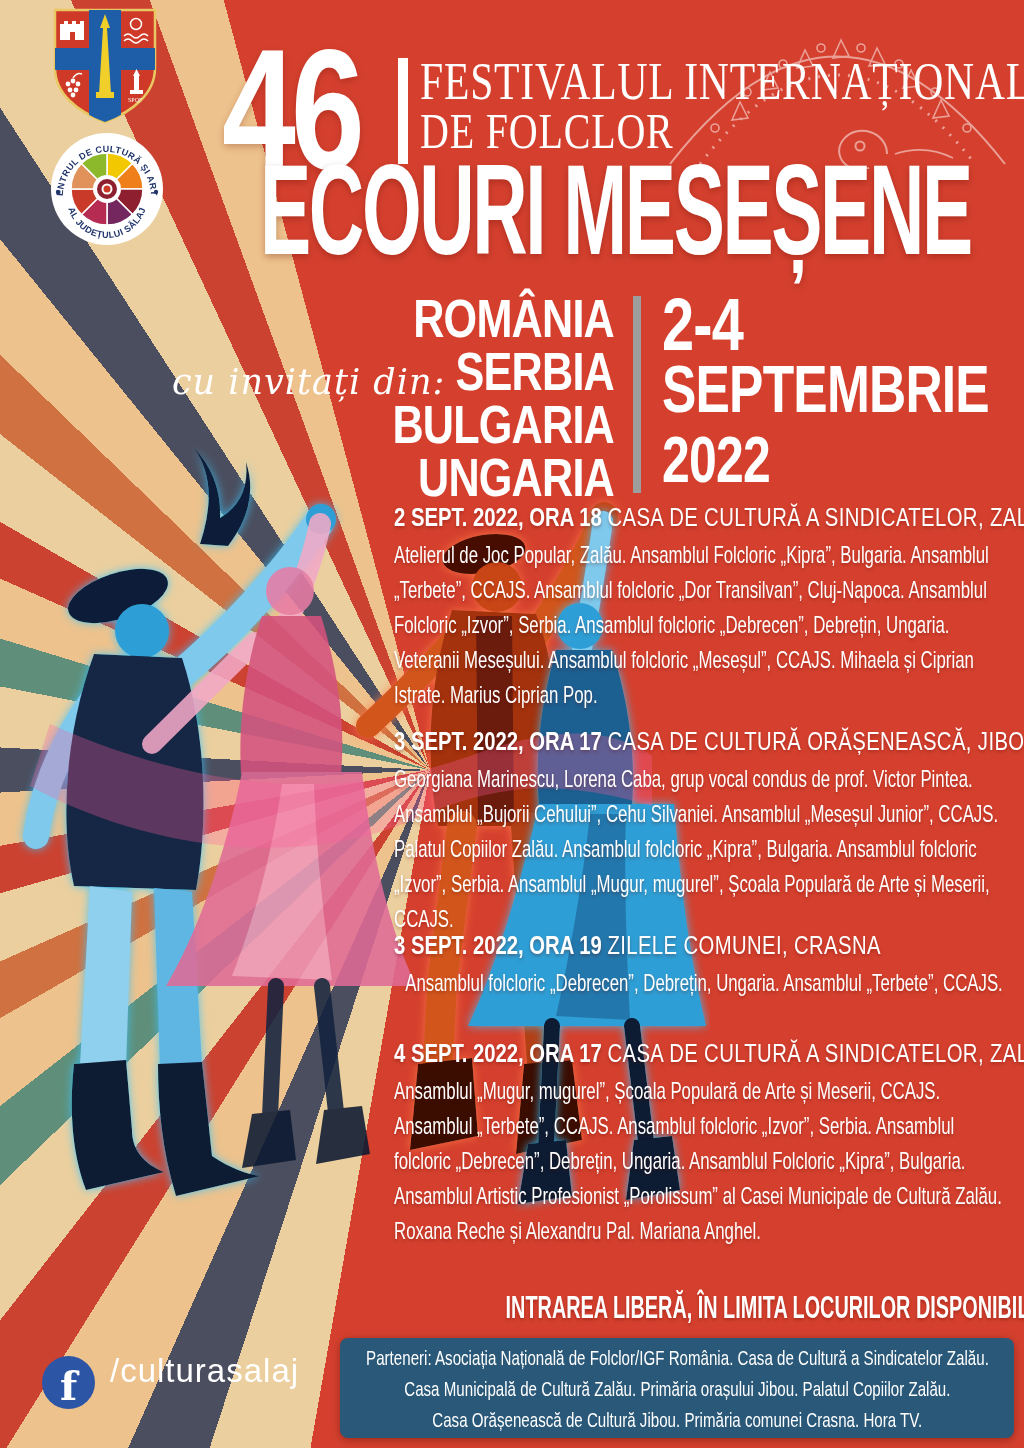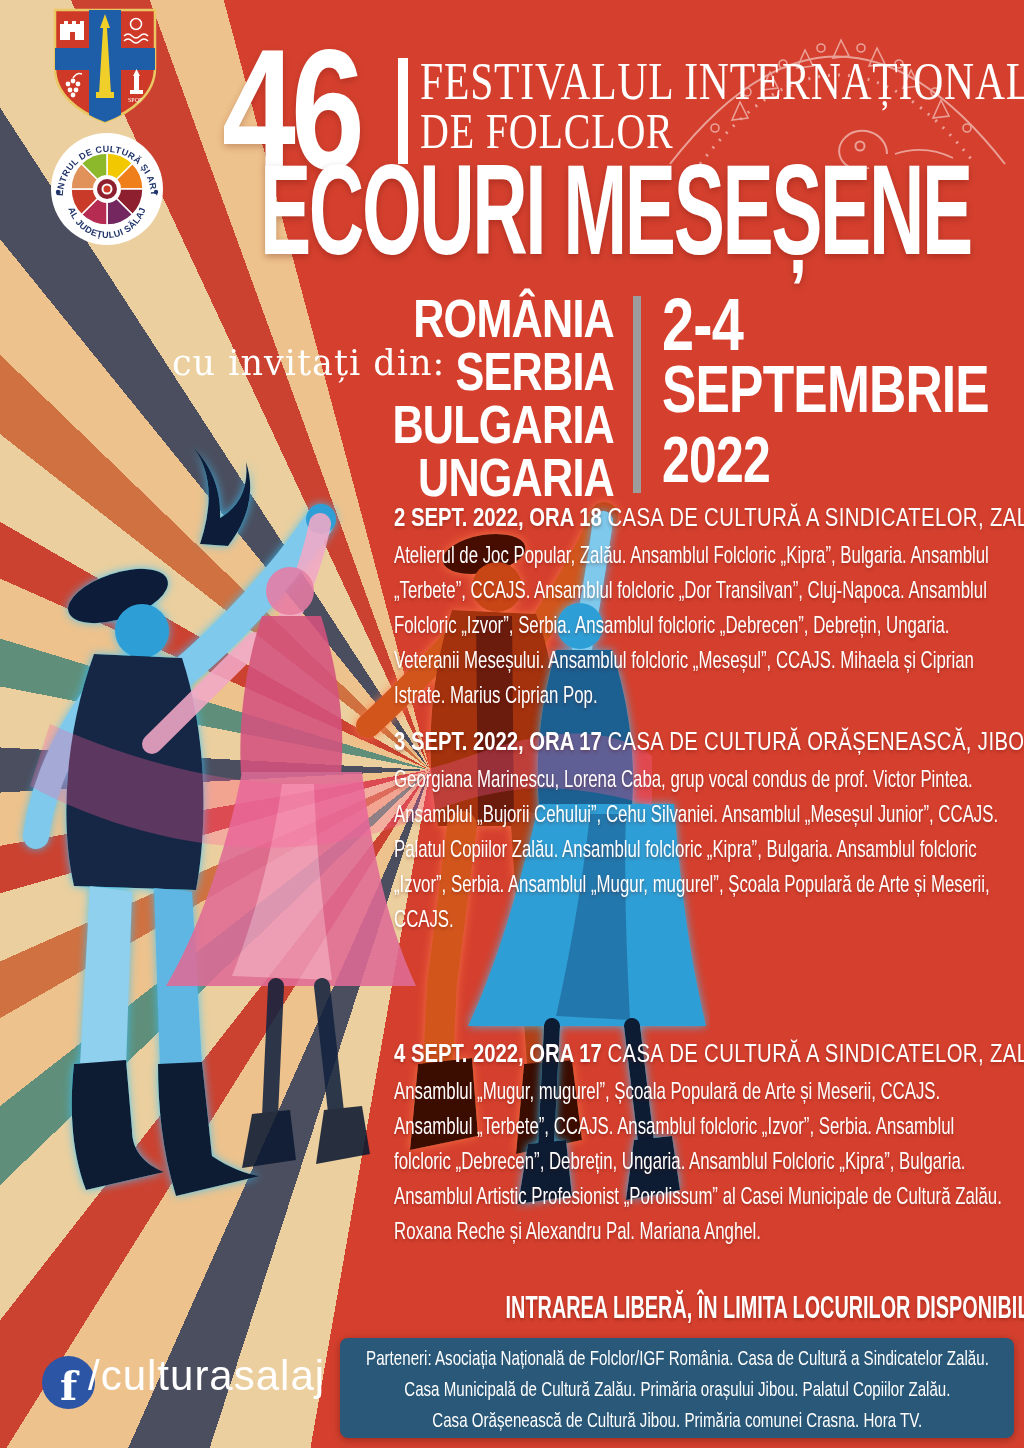--- a/index.html
+++ b/index.html
@@ -29,22 +29,22 @@
     text-shadow:0 3px 8px rgba(90,10,0,.25);}
   .edition-bar{left:398px;top:58px;width:10px;height:106px;background:#fff;}
   .fest-line{font-family:"Liberation Serif","DejaVu Serif",serif;font-weight:400;
     line-height:1;white-space:nowrap;transform:scaleX(.8);transform-origin:left top;}
   .fest-1{left:420px;top:56px;font-size:52px;letter-spacing:1px;}
   .fest-2{left:420px;top:106px;font-size:50px;letter-spacing:1px;}
   .main-title{left:260px;top:146px;font-size:128px;line-height:1;font-weight:800;
     letter-spacing:-4px;white-space:nowrap;transform:scaleX(.60);transform-origin:left top;
     text-shadow:0 3px 10px rgba(90,10,0,.3);}
   
-  .invite-label{left:172px;top:343px;font-family:"DejaVu Serif","Liberation Serif",serif;
-    font-size:35px;letter-spacing:1px;white-space:nowrap;}
+  .invite-label{left:172px;top:362px;font-family:"DejaVu Serif","Liberation Serif",serif;
+    font-style:italic;font-size:35px;letter-spacing:1px;white-space:nowrap;}
   .countries{right:410px;top:292px;text-align:right;font-weight:800;font-size:54px;
     line-height:53px;letter-spacing:-1px;transform:scaleX(.80);transform-origin:right top;
     white-space:nowrap;}
   .v-divider{left:633px;top:296px;width:8px;height:197px;background:#9d9d9d;}
   .date-part{left:662px;font-weight:800;line-height:1;white-space:nowrap;
     transform:scaleX(.78);transform-origin:left top;letter-spacing:-1px;}
   .date-range{top:288px;font-size:74px;}
   .date-month{top:356px;font-size:66px;}
   .date-year{top:428px;font-size:64px;}
   
@@ -66,21 +66,21 @@
     text-shadow:0 2px 4px rgba(90,10,0,.35);}
   .partners{left:340px;top:1338px;width:674px;height:100px;background:#2a5878;
     border-radius:8px;box-shadow:0 2px 8px rgba(40,0,0,.35);
     display:flex;flex-direction:column;justify-content:center;align-items:center;}
   .partners .pline{font-size:21px;line-height:31px;white-space:nowrap;
     transform:scaleX(.72);transform-origin:center center;}
   .fb-circle{left:42px;top:1356px;width:53px;height:53px;border-radius:50%;
     background:#2d55a5;display:flex;align-items:center;justify-content:center;}
   .fb-circle span{font-family:"DejaVu Serif",serif;font-weight:bold;font-size:40px;
     line-height:1;margin-top:6px;}
-  .fb-handle{left:88px;top:1352px;font-size:42px;letter-spacing:1px;white-space:nowrap;}
+  .fb-handle{left:110px;top:1352px;font-size:33px;letter-spacing:1px;white-space:nowrap;}
   .website{left:14px;top:1404px;font-size:31px;letter-spacing:2px;white-space:nowrap;}
 </style>
 </head>
 <body>
 
 <div class="poster">
 
   <div class="sunburst"></div>
 
   <svg class="abs" style="left:-10px;top:424px;width:720px;height:884px;" viewBox="0 0 720 884" aria-hidden="true">
@@ -268,20 +268,27 @@
   </div>
 
   <div class="abs event e2">
     <div class="event-heading">
       <span class="time">3 SEPT. 2022, ORA 17</span>
       <span class="venue">CASA DE CULTURĂ ORĂȘENEASCĂ, JIBOU</span>
     </div>
     <div class="event-body">Georgiana Marinescu, Lorena Caba, grup vocal condus de prof. Victor Pintea. Ansamblul „Bujorii Cehului”, Cehu Silvaniei. Ansamblul „Meseșul Junior”, CCAJS. Palatul Copiilor Zalău. Ansamblul folcloric „Kipra”, Bulgaria. Ansamblul folcloric „Izvor”, Serbia. Ansamblul „Mugur, mugurel”, Școala Populară de Arte și Meserii, CCAJS.</div>
   </div>
 
+  <div class="abs event e3">
+    <div class="event-heading">
+      <span class="time">3 SEPT. 2022, ORA 19</span>
+      <span class="venue">ZILELE COMUNEI, CRASNA</span>
+    </div>
+    <div class="event-body">Ansamblul folcloric „Debrecen”, Debrețin, Ungaria. Ansamblul „Terbete”, CCAJS.</div>
+  </div>
 
   <div class="abs event e4">
     <div class="event-heading">
       <span class="time">4 SEPT. 2022, ORA 17</span>
       <span class="venue">CASA DE CULTURĂ A SINDICATELOR, ZALĂU</span>
     </div>
     <div class="event-body">Ansamblul „Mugur, mugurel”, Școala Populară de Arte și Meserii, CCAJS. Ansamblul „Terbete”, CCAJS. Ansamblul folcloric „Izvor”, Serbia. Ansamblul folcloric „Debrecen”, Debrețin, Ungaria. Ansamblul Folcloric „Kipra”, Bulgaria. Ansamblul Artistic Profesionist „Porolissum” al Casei Municipale de Cultură Zalău. Roxana Reche și Alexandru Pal. Mariana Anghel.</div>
   </div>
 
   <div class="abs free-entry">INTRAREA LIBERĂ, ÎN LIMITA LOCURILOR DISPONIBILE!</div>

